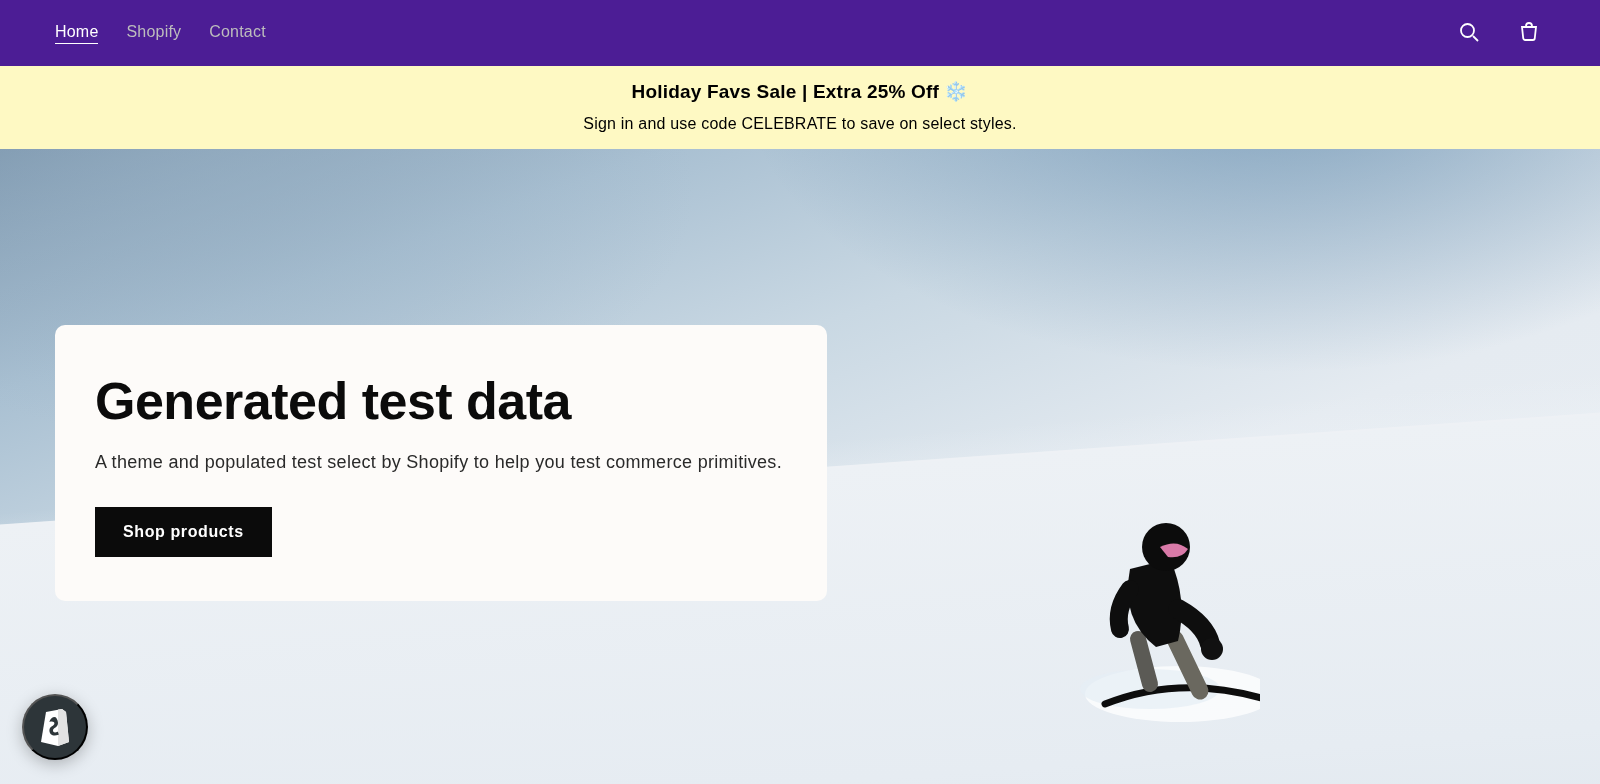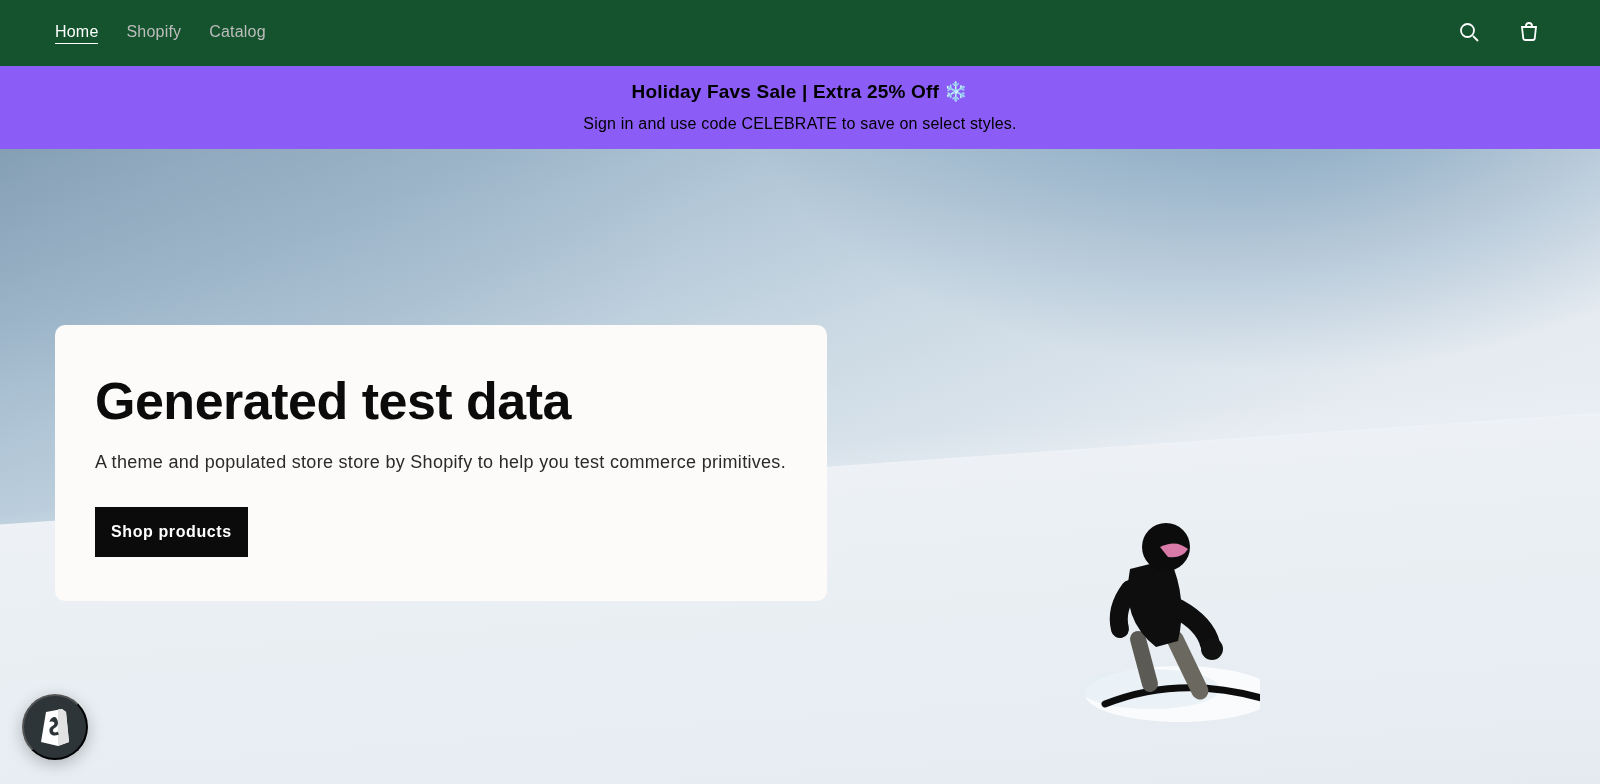--- a/index.html
+++ b/index.html
@@ -1,20 +1,20 @@
 <!DOCTYPE html>
 <html><head>
 <meta charset="utf-8">
 <style>
   * { margin: 0; padding: 0; box-sizing: border-box; }
   html, body { width: 1600px; height: 784px; font-family: -apple-system, BlinkMacSystemFont, "Segoe UI", Helvetica, Arial, sans-serif; overflow: hidden; background: #f5f5f5; }
 
   
   .header {
-    background: #14532d;
+    background: #4c1d95;
     height: 66px;
     display: flex;
     align-items: center;
     padding: 0 55px;
     justify-content: space-between;
     gap: 20px;
   }
   .nav {
     display: flex;
     gap: 28px;
@@ -42,21 +42,21 @@
     cursor: pointer;
     padding: 4px;
     display: flex;
     align-items: center;
     justify-content: center;
   }
   .icon-btn svg { stroke: #fff; }
 
   
   .announcement {
-    background: #8b5cf6;
+    background: #fef9c3;
     text-align: center;
     padding: 14px 0 16px 0;
   }
   .announcement-headline {
     font-size: 19px;
     font-weight: 700;
     letter-spacing: 0.2px;
     color: #000;
   }
   .announcement-sub {
@@ -124,21 +124,21 @@
     letter-spacing: 0.3px;
   }
   .hero-cta {
     display: inline-block;
     margin-top: 34px;
     background: #0b0b0b;
     color: #fff;
     font-size: 16px;
     font-weight: 600;
     letter-spacing: 0.6px;
-    padding: 16px 16px;
+    padding: 16px 28px;
     border: none;
     cursor: pointer;
   }
 
   
   .float-badge {
     position: fixed;
     left: 22px;
     bottom: 24px;
     width: 66px;
@@ -153,21 +153,21 @@
   }
   .float-badge svg { display:block; }
 </style>
 </head>
 <body>
 
 <header class="header">
   <nav class="nav">
     <a class="active">Home</a>
     <a>Shopify</a>
-    <a>Catalog</a>
+    <a>Contact</a>
   </nav>
   <div class="header-icons">
     <button class="icon-btn">
       <span>
         <svg width="24" height="24" viewBox="0 0 24 24" fill="none" stroke-width="1.8">
           <circle cx="10.5" cy="10.5" r="6.5"></circle>
           <line x1="16" y1="16" x2="21" y2="21"></line>
         </svg>
       </span>
     </button>
@@ -212,21 +212,21 @@
       <path d="M70 90 Q55 110 60 130" stroke="#0e0e0e" stroke-width="18" stroke-linecap="round" fill="none"></path>
 
       <circle cx="106" cy="48" r="24" fill="#0c0c0c"></circle>
 
       <path d="M100 48 Q116 40 128 50 Q122 60 108 58 Z" fill="#d97aa8"></path>
     </svg>
   </div>
 
   <div class="hero-card">
     <h1 class="hero-title">Generated test data</h1>
-    <p class="hero-desc">A theme and populated store store by Shopify to help you test commerce primitives.</p>
+    <p class="hero-desc">A theme and populated test select by Shopify to help you test commerce primitives.</p>
     <button class="hero-cta">Shop products</button>
   </div>
 </section>
 
 <button class="float-badge">
   <span>
     <svg width="38" height="42" viewBox="0 0 38 42">
       <path d="M10 6 L26 3 L30 6 L33 36 L22 40 L5 36 Z" fill="#ffffff"></path>
       <path d="M22 40 L22 3.6 L26 3 L30 6 L33 36 Z" fill="#e2e2e2"></path>
       <path d="M19 11 c-3 0 -5 2 -5.6 5 c3 -1 5 -0.2 5 1.4 c0 2.6 -5 2.4 -5 7 c0 3 2.2 5 5.4 5 c2.4 0 4 -1 4 -1 l-1 -3 c0 0 -1.2 1 -2.6 1 c-1.8 0 -2.2 -1.2 -2.2 -2 c0 -2.8 5 -2.6 5 -7.4 c0 -3 -2 -6 -3 -6 Z" fill="#2d3539"></path>

